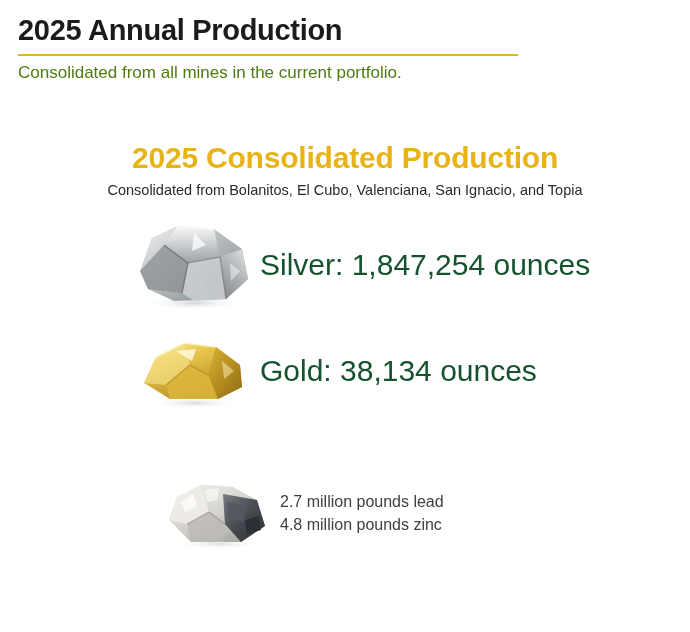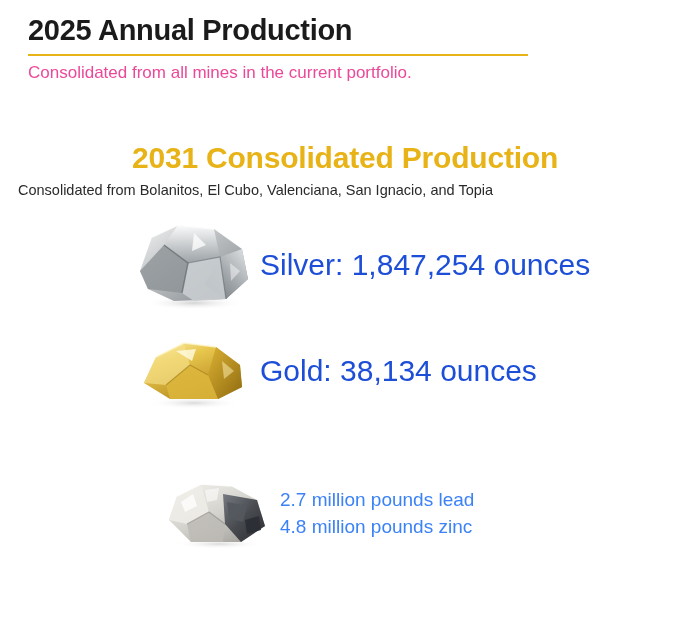--- a/index.html
+++ b/index.html
@@ -11,39 +11,39 @@
     height: 632px;
     background: #ffffff;
     font-family: "Liberation Sans", sans-serif;
     color: #1b1b1b;
     overflow: hidden;
     position: relative;
   }
 
   
   .page-header {
-    padding: 14px 18px 0 28px;
+    padding: 14px 18px 0 18px;
   }
   .page-title {
     font-size: 29px;
     font-weight: bold;
     letter-spacing: -0.3px;
     color: #1b1b1b;
     line-height: 1.12;
     margin: 0 0 8px 0;
   }
   .title-rule {
     height: 2px;
     background: #e8b317;
     width: 500px;
     margin: 0 0 6px 0;
   }
   .page-subtitle {
     font-size: 17px;
-    color: #ec4899;
+    color: #4d7c0f;
     line-height: 1.3;
     margin: 0;
   }
 
   
   .production-card {
     margin-top: 56px;
     padding: 0 18px;
   }
   .card-title {
@@ -51,20 +51,21 @@
     font-weight: bold;
     color: #e8b317;
     text-align: center;
     line-height: 1.15;
     margin: 0 0 6px 0;
     letter-spacing: -0.2px;
   }
   .card-subtitle {
     font-size: 14.5px;
     color: #2a2a2a;
+    text-align: center;
     margin: 0 0 18px 0;
     line-height: 1.25;
   }
 
   
   .metal-row {
     display: flex;
     align-items: center;
     margin-left: 110px;
     margin-top: 10px;
@@ -82,48 +83,48 @@
     display: flex;
     justify-content: center;
     align-items: center;
   }
   .metal-figure.small {
     width: 122px;
     flex: 0 0 122px;
   }
   .metal-label {
     font-size: 30px;
-    color: #1d4ed8;
+    color: #14532d;
     line-height: 1.15;
     white-space: nowrap;
   }
   .byproduct-lines {
-    font-size: 19px;
-    color: #3b82f6;
+    font-size: 16px;
+    color: #404040;
     line-height: 1.45;
     white-space: nowrap;
   }
 
   
   .nugget {
     display: block;
   }
 </style>
 </head>
 <body>
 
 <div class="page-header">
   <h1 class="page-title">2025 Annual Production</h1>
   <div class="title-rule"></div>
   <p class="page-subtitle">Consolidated from all mines in the current portfolio.</p>
 </div>
 
 <div class="production-card">
 
-  <div class="card-title">2031 Consolidated Production</div>
+  <div class="card-title">2025 Consolidated Production</div>
   <div class="card-subtitle">Consolidated from Bolanitos, El Cubo, Valenciana, San Ignacio, and Topia</div>
 
   <div class="metal-row">
     <div class="metal-figure">
       <svg class="nugget" width="128" height="92" viewBox="0 0 128 92">
         <defs>
           <linearGradient id="sgA" x1="0" y1="0" x2="1" y2="1">
             <stop offset="0%" stop-color="#f2f2f2"></stop>
             <stop offset="45%" stop-color="#b9bdc0"></stop>
             <stop offset="100%" stop-color="#7d8387"></stop>

